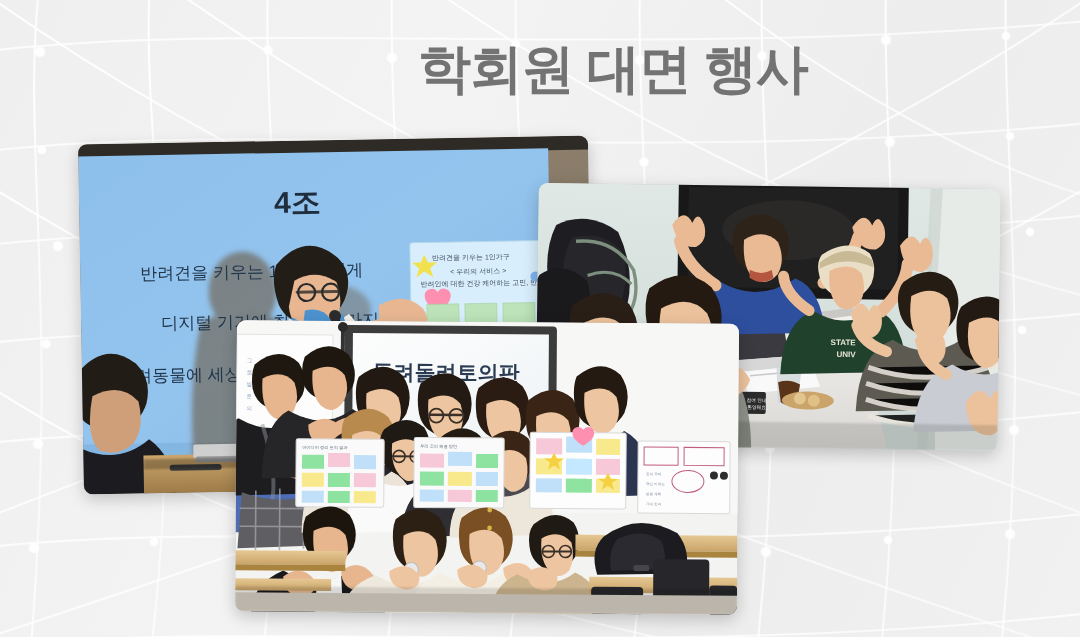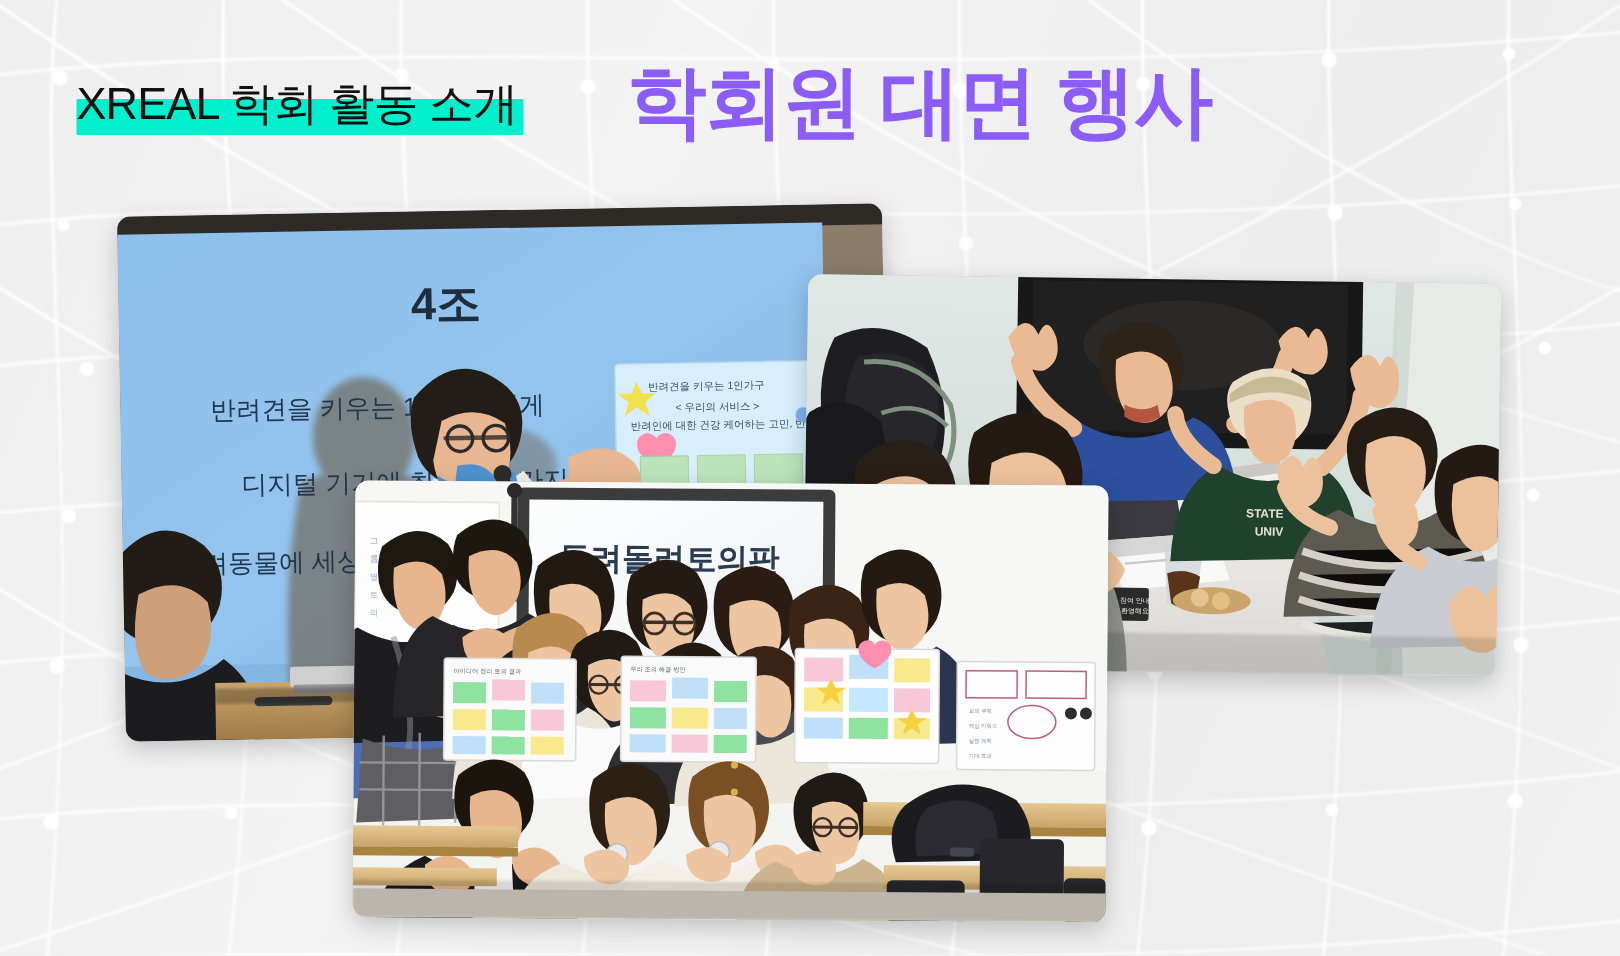--- a/index.html
+++ b/index.html
@@ -135,25 +135,21 @@
       <circle cx="396" cy="556" r="5"></circle>
     <circle cx="522" cy="546" r="6"></circle>
       <circle cx="644" cy="558" r="5"></circle>
     <circle cx="766" cy="552" r="6"></circle>
       <circle cx="888" cy="540" r="5"></circle>
     <circle cx="1010" cy="534" r="6"></circle>
   </g>
 </svg>
 
 <div class="header">
-  <div class="subtitle-wrap">
-    <span class="subtitle-hl" style="width: 297.875px; background: rgb(0, 239, 205);"></span>
-    <span class="subtitle-txt">XREAL 학회 활동 소개</span>
-  </div>
-  <div class="maintitle" style="color: #8b5cf6;">학회원 대면 행사</div>
+  <div class="maintitle" style="color: #737373;">학회원 대면 행사</div>
 </div>
 
 <div class="collage">
 
   <div class="photo" id="photo-1">
     <svg viewBox="0 0 510 350" preserveAspectRatio="xMidYMid slice" role="img">
       <defs>
         <linearGradient id="p1wall" x1="0" y1="0" x2="0" y2="1">
           <stop offset="0%" stop-color="#8d7f6c"></stop>
             <stop offset="100%" stop-color="#6e6354"></stop>

